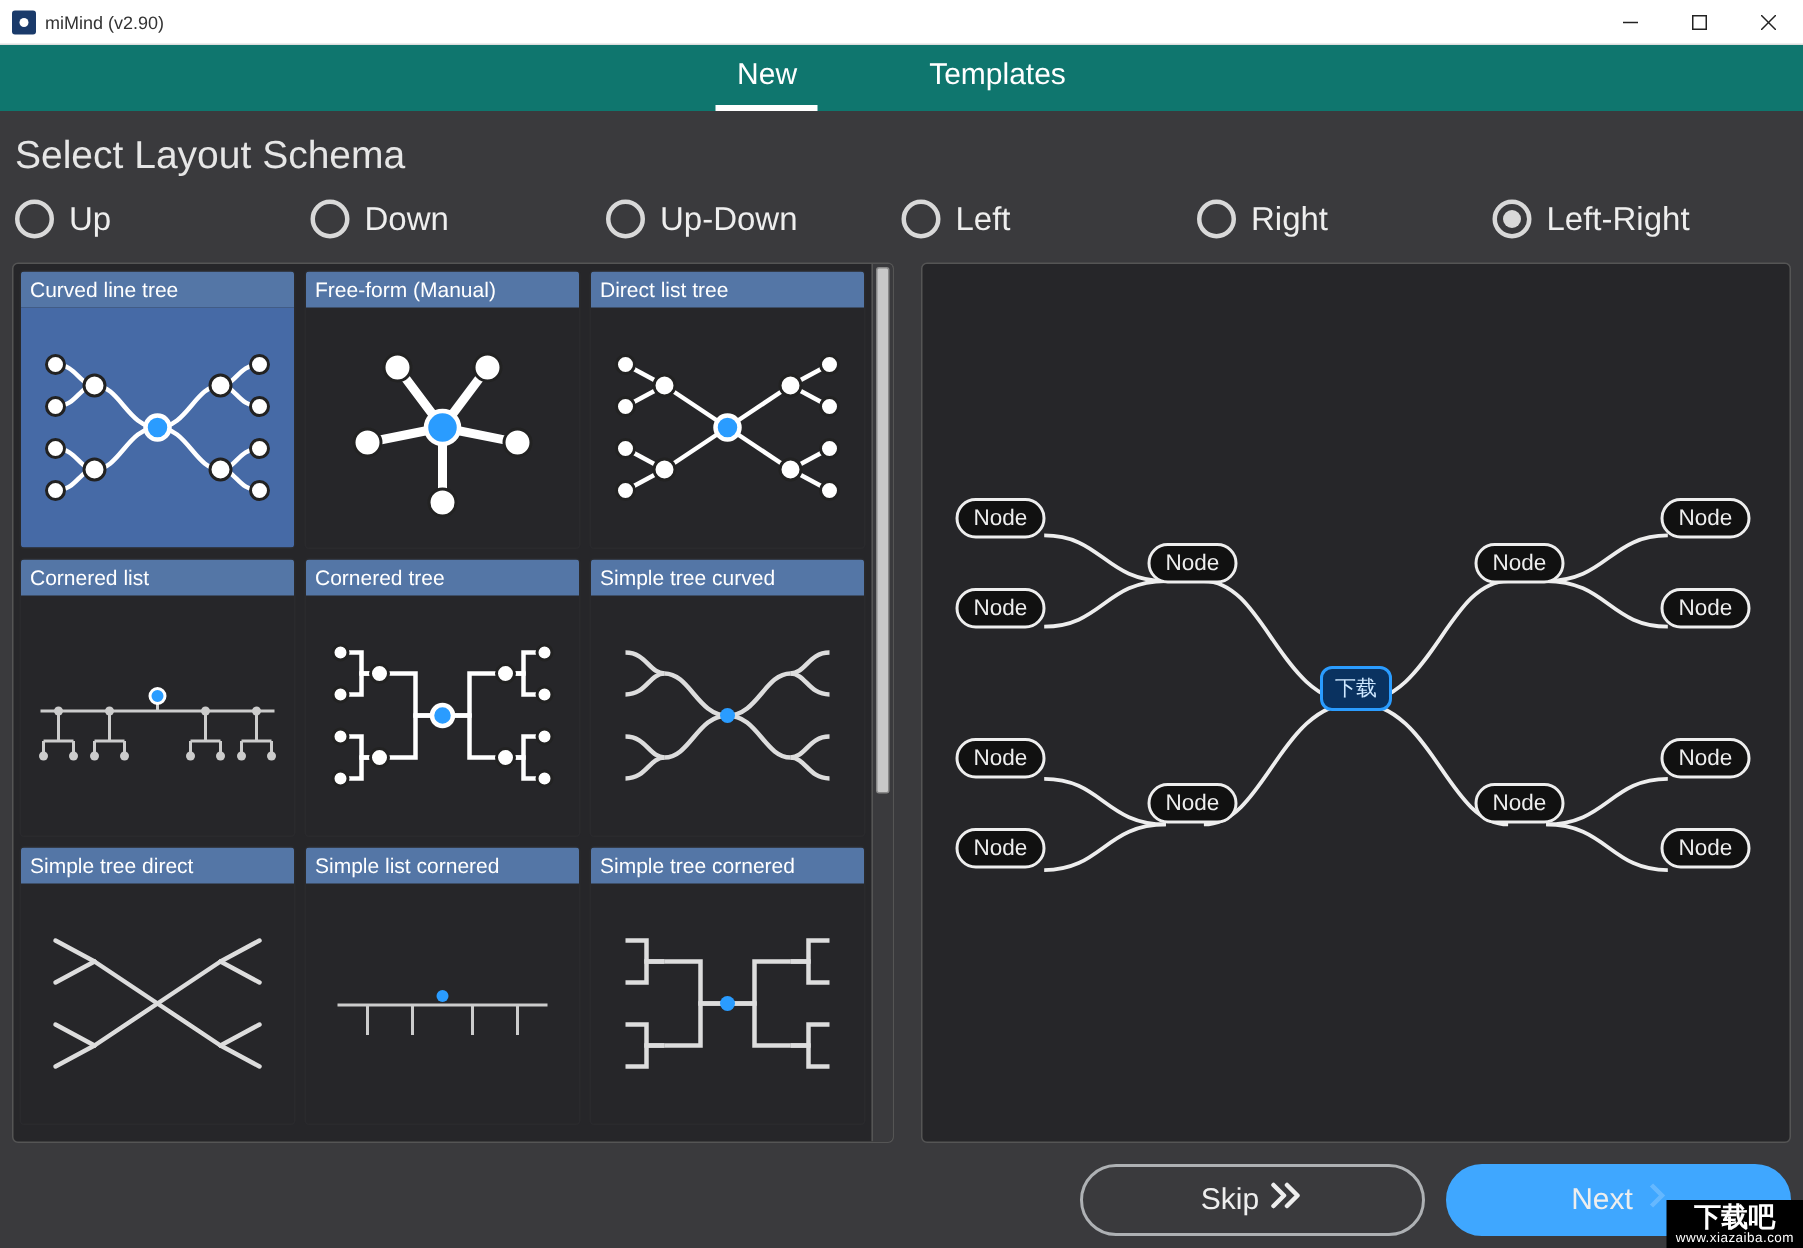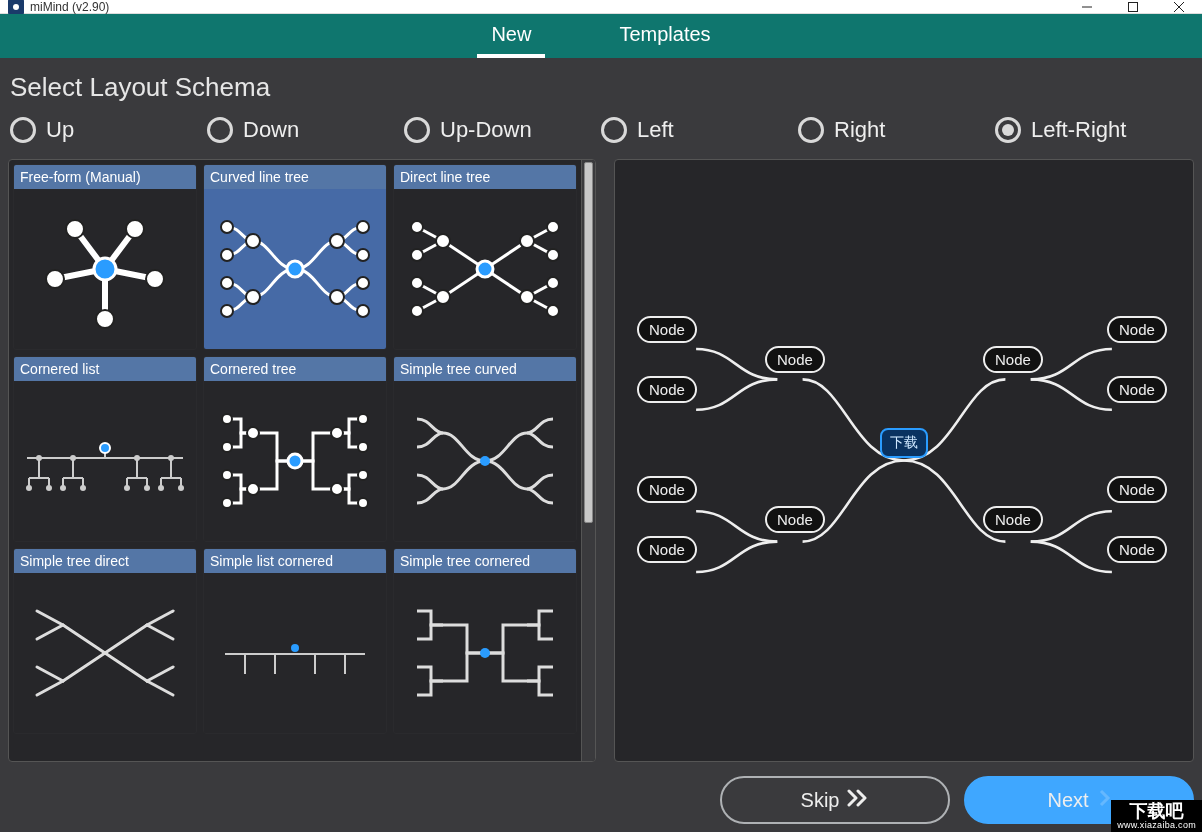--- a/index.html
+++ b/index.html
@@ -7,21 +7,21 @@
     font-family: "Segoe UI", Arial, sans-serif;
     background: #fff;
     width: 1202px;
     height: 832px;
     overflow: hidden;
     display: flex;
     flex-direction: column;
   }
   
   .titlebar {
-    height: 14px;
+    height: 30px;
     background: #fff;
     display: flex;
     align-items: center;
     padding-left: 8px;
     border-bottom: 1px solid #ddd;
   }
   .titlebar .app-icon {
     width: 16px; height: 16px;
     background: #1a3a6a;
     border-radius: 2px;
@@ -289,43 +289,20 @@
       <span class="radio-circle">
           <span class="dot"></span>
         </span>
       <span>Left-Right</span>
     </div>
   </div>
 
   <div class="panels">
     <div class="gallery-wrap">
     <div class="gallery">
-
-      <div class="card">
-        <div class="label">Free-form (Manual)</div>
-        <div class="thumb">
-          <svg width="170" height="140" viewBox="0 0 170 140">
-            <g stroke="#fff" stroke-width="6" stroke-linecap="round">
-              <line x1="85" y1="70" x2="55" y2="30"></line>
-                  <line x1="85" y1="70" x2="115" y2="30"></line>
-              <line x1="85" y1="70" x2="35" y2="80"></line>
-                  <line x1="85" y1="70" x2="135" y2="80"></line>
-              <line x1="85" y1="70" x2="85" y2="120"></line>
-            </g>
-            <g fill="#fff" stroke="#222" stroke-width="2">
-              <circle cx="55" cy="30" r="9"></circle>
-                  <circle cx="115" cy="30" r="9"></circle>
-              <circle cx="35" cy="80" r="9"></circle>
-                  <circle cx="135" cy="80" r="9"></circle>
-              <circle cx="85" cy="120" r="9"></circle>
-            </g>
-            <circle cx="85" cy="70" r="11" fill="#2a9cff" stroke="#fff" stroke-width="3"></circle>
-          </svg>
-        </div>
-      </div>
 
       <div class="card selected">
         <div class="label">Curved line tree</div>
         <div class="thumb">
           <svg width="180" height="140" viewBox="0 0 180 140">
             <g stroke="#fff" stroke-width="3" fill="none">
               <path d="M90 70 C70 70 65 42 48 42"></path>
                   <path d="M90 70 C70 70 65 98 48 98"></path>
               <path d="M48 42 C38 42 36 28 22 28"></path>
                   <path d="M48 42 C38 42 36 56 22 56"></path>
@@ -351,21 +328,44 @@
                   <circle cx="158" cy="56" r="6"></circle>
                   <circle cx="158" cy="84" r="6"></circle>
                   <circle cx="158" cy="112" r="6"></circle>
             </g>
             <circle cx="90" cy="70" r="8" fill="#2a9cff" stroke="#fff" stroke-width="3"></circle>
           </svg>
         </div>
       </div>
 
       <div class="card">
-        <div class="label">Direct line tree</div>
+        <div class="label">Free-form (Manual)</div>
+        <div class="thumb">
+          <svg width="170" height="140" viewBox="0 0 170 140">
+            <g stroke="#fff" stroke-width="6" stroke-linecap="round">
+              <line x1="85" y1="70" x2="55" y2="30"></line>
+                  <line x1="85" y1="70" x2="115" y2="30"></line>
+              <line x1="85" y1="70" x2="35" y2="80"></line>
+                  <line x1="85" y1="70" x2="135" y2="80"></line>
+              <line x1="85" y1="70" x2="85" y2="120"></line>
+            </g>
+            <g fill="#fff" stroke="#222" stroke-width="2">
+              <circle cx="55" cy="30" r="9"></circle>
+                  <circle cx="115" cy="30" r="9"></circle>
+              <circle cx="35" cy="80" r="9"></circle>
+                  <circle cx="135" cy="80" r="9"></circle>
+              <circle cx="85" cy="120" r="9"></circle>
+            </g>
+            <circle cx="85" cy="70" r="11" fill="#2a9cff" stroke="#fff" stroke-width="3"></circle>
+          </svg>
+        </div>
+      </div>
+
+      <div class="card">
+        <div class="label">Direct list tree</div>
         <div class="thumb">
           <svg width="180" height="140" viewBox="0 0 180 140">
             <g stroke="#fff" stroke-width="3" fill="none">
               <line x1="90" y1="70" x2="48" y2="42"></line>
                   <line x1="90" y1="70" x2="48" y2="98"></line>
               <line x1="48" y1="42" x2="22" y2="28"></line>
                   <line x1="48" y1="42" x2="22" y2="56"></line>
               <line x1="48" y1="98" x2="22" y2="84"></line>
                   <line x1="48" y1="98" x2="22" y2="112"></line>
               <line x1="90" y1="70" x2="132" y2="42"></line>

